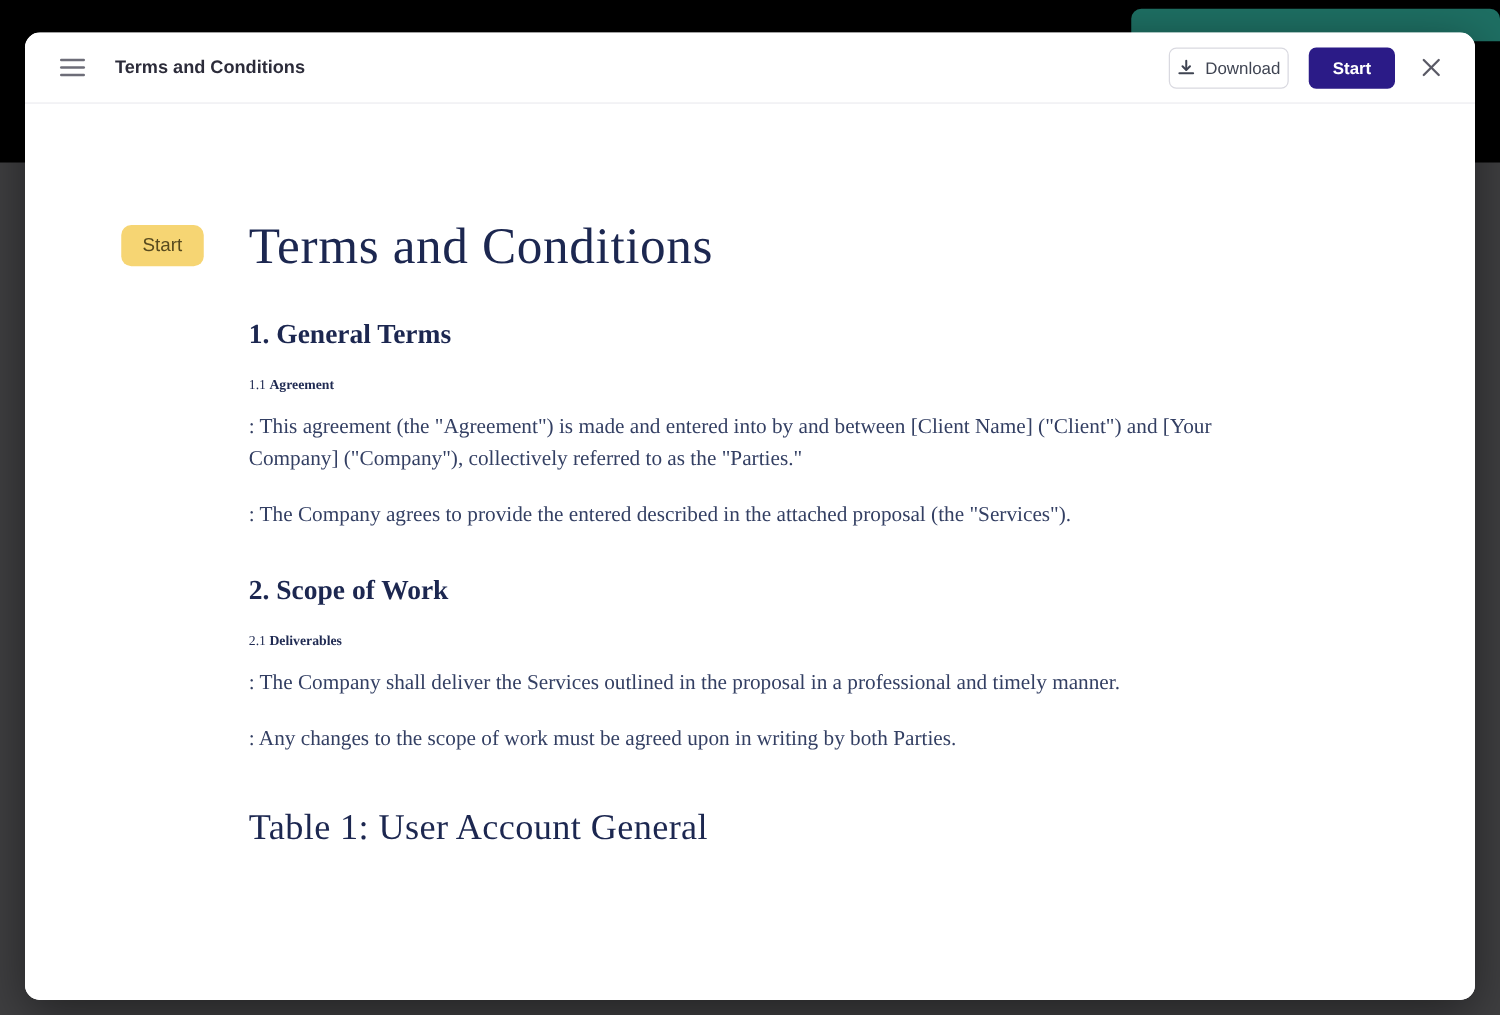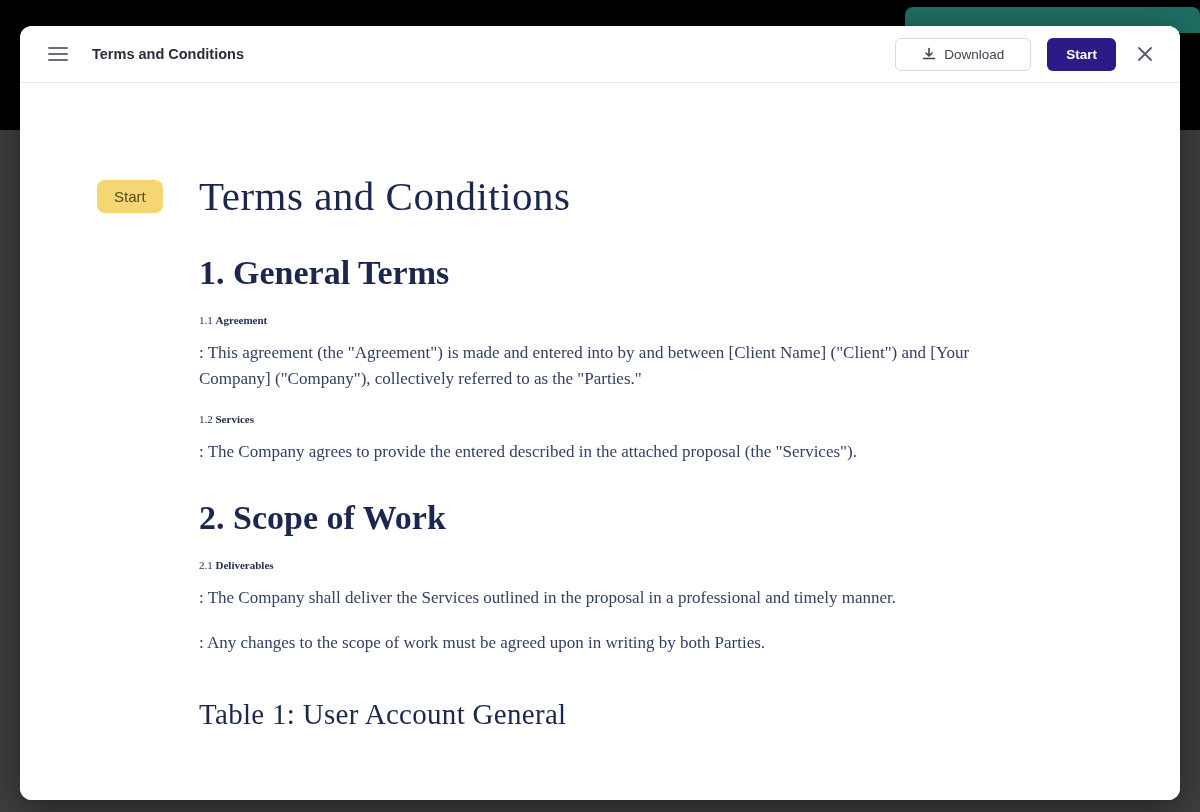--- a/index.html
+++ b/index.html
@@ -35,21 +35,21 @@
   .menu-btn {
     background: none; border: none; cursor: pointer;
     display: flex; flex-direction: column; gap: 4px; padding: 4px;
   }
   .menu-btn span { display: block; width: 20px; height: 2px; background: #6d6d78; border-radius: 1px; }
   .header-title { font-size: 14.5px; font-weight: 700; color: #2c2c3a; }
   .header-right { display: flex; align-items: center; gap: 16px; }
   .download-btn {
     display: flex; align-items: center; gap: 8px;
     background: #fff; border: 1px solid #d9d9e0; border-radius: 6px;
-    padding: 8px 26px; font-size: 13.5px; font-weight: 500; color: #3f4452;
+    padding: 8px 6px; font-size: 13.5px; font-weight: 500; color: #3f4452;
     font-family: "Liberation Sans", sans-serif; cursor: pointer;
   }
   .download-btn svg { display: block; }
   .start-btn {
     background: #2b1b87; color: #ffffff; border: none; border-radius: 6px;
     padding: 9px 19px; font-size: 13.5px; font-weight: 600;
     font-family: "Liberation Sans", sans-serif; cursor: pointer;
   }
   .close-btn {
     background: none; border: none; cursor: pointer; padding: 4px;
@@ -71,21 +71,21 @@
     font-size: 15px; font-weight: 500;
     padding: 8px 17px; border-radius: 8px;
     cursor: pointer; border: none;
   }
   .doc-title {
     font-size: 41px; font-weight: 400; color: #1c2750;
     letter-spacing: 0.5px; line-height: 1.15;
     margin: 0 0 30px 0;
   }
   .section-heading {
-    font-size: 34px; font-weight: 700; color: #1c2750;
+    font-size: 22px; font-weight: 700; color: #1c2750;
     margin: 34px 0 18px 0;
   }
   .sub {
     font-size: 11px; color: #1f2a52; margin: 22px 0 14px 0;
   }
   .sub .num { font-weight: 400; }
   .sub .label { font-weight: 700; }
   .doc p {
     font-size: 17px; line-height: 1.5; color: #333f63;
     max-width: 780px; margin: 0 0 20px 0;
@@ -139,24 +139,20 @@
       <h1 class="doc-title">Terms and Conditions</h1>
 
       <h2 class="section-heading">1. General Terms</h2>
 
       <div class="sub">
         <span class="num">1.1</span>
         <span class="label">Agreement</span>
       </div>
       <p>: This agreement (the "Agreement") is made and entered into by and between [Client Name] ("Client") and [Your Company] ("Company"), collectively referred to as the "Parties."</p>
 
-      <div class="sub">
-        <span class="num">1.2</span>
-        <span class="label">Services</span>
-      </div>
       <p>: The Company agrees to provide the entered described in the attached proposal (the "Services").</p>
 
       <h2 class="section-heading">2. Scope of Work</h2>
 
       <div class="sub">
         <span class="num">2.1</span>
         <span class="label">Deliverables</span>
       </div>
       <p>: The Company shall deliver the Services outlined in the proposal in a professional and timely manner.</p>
 

